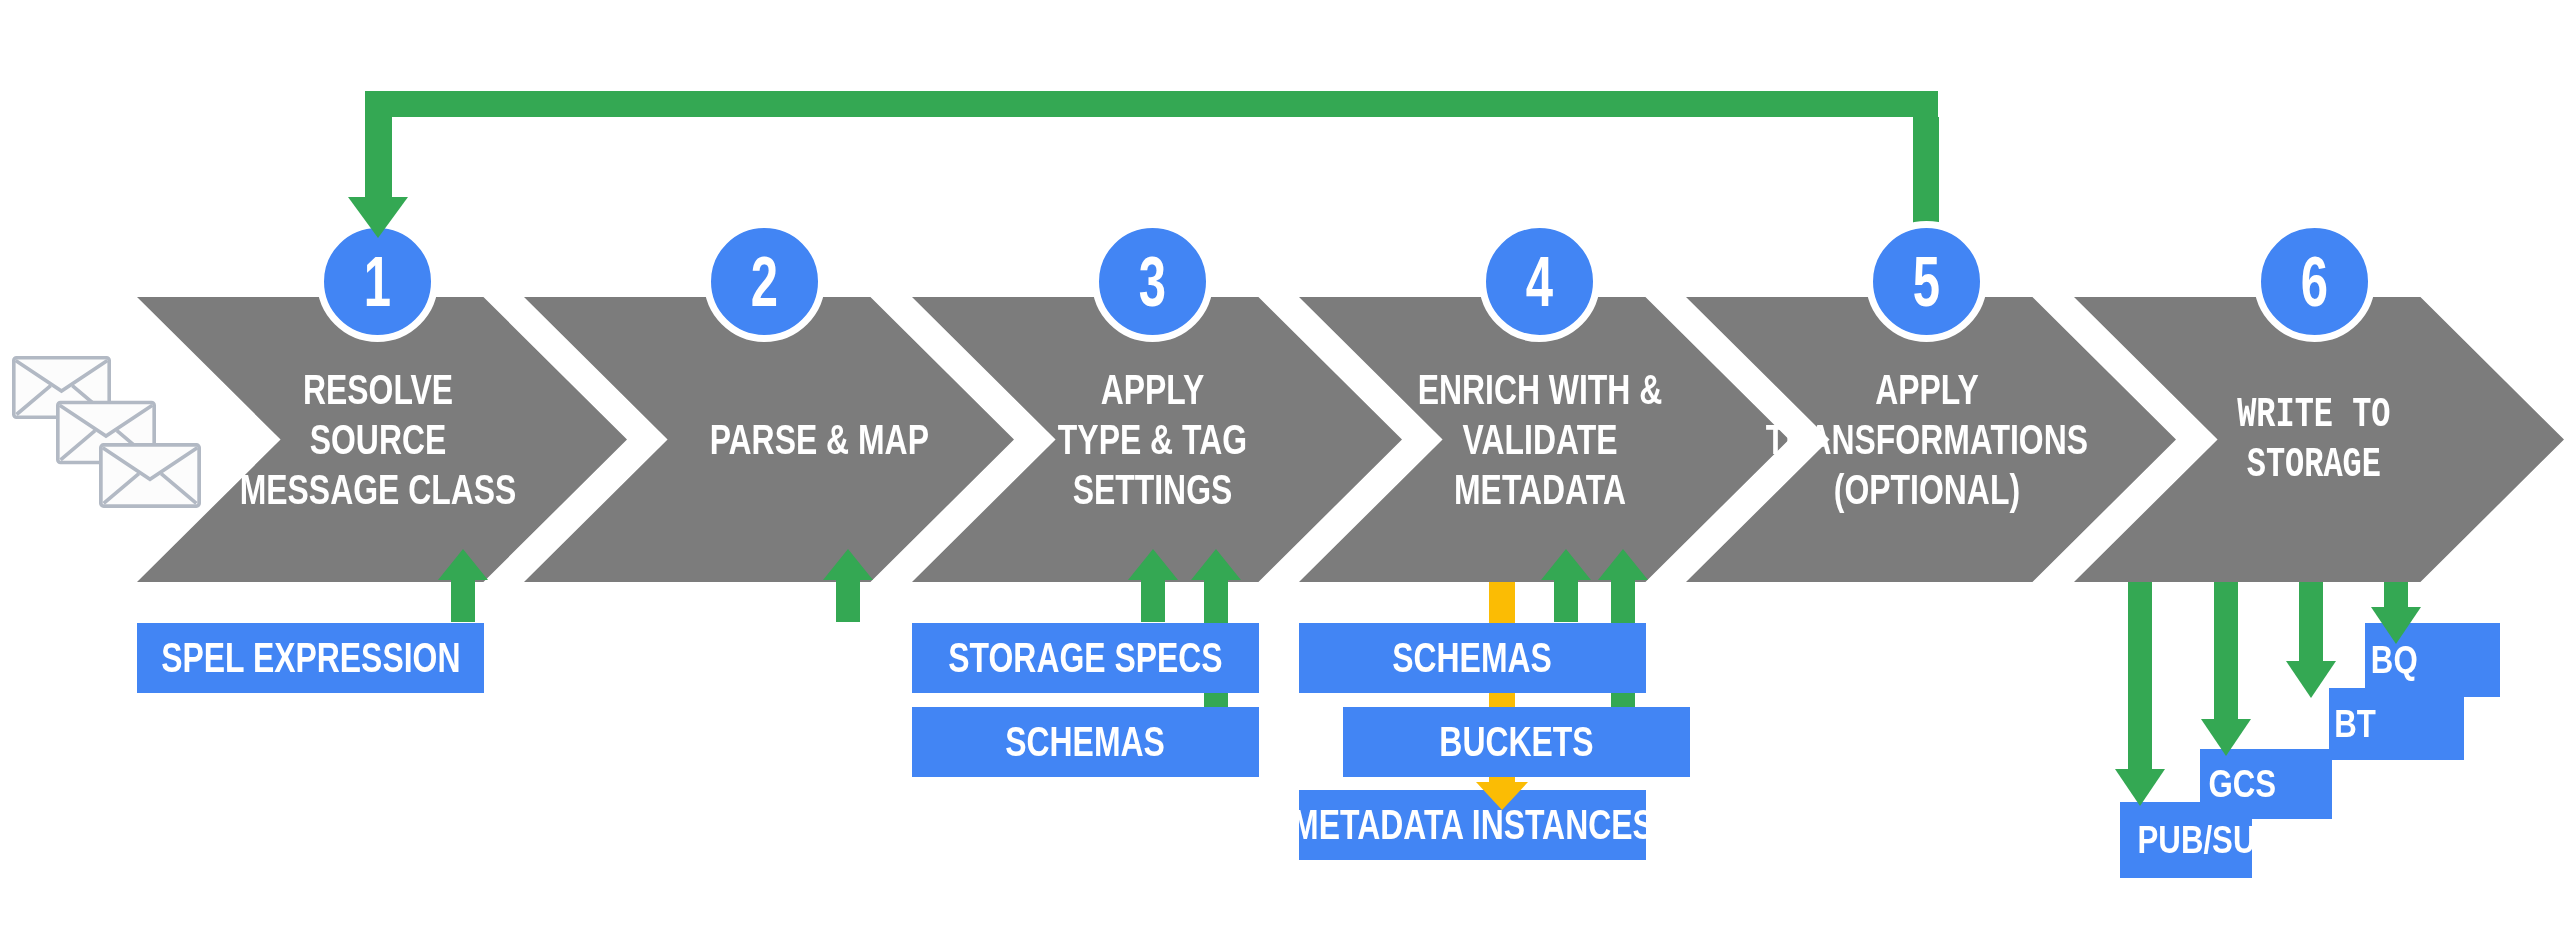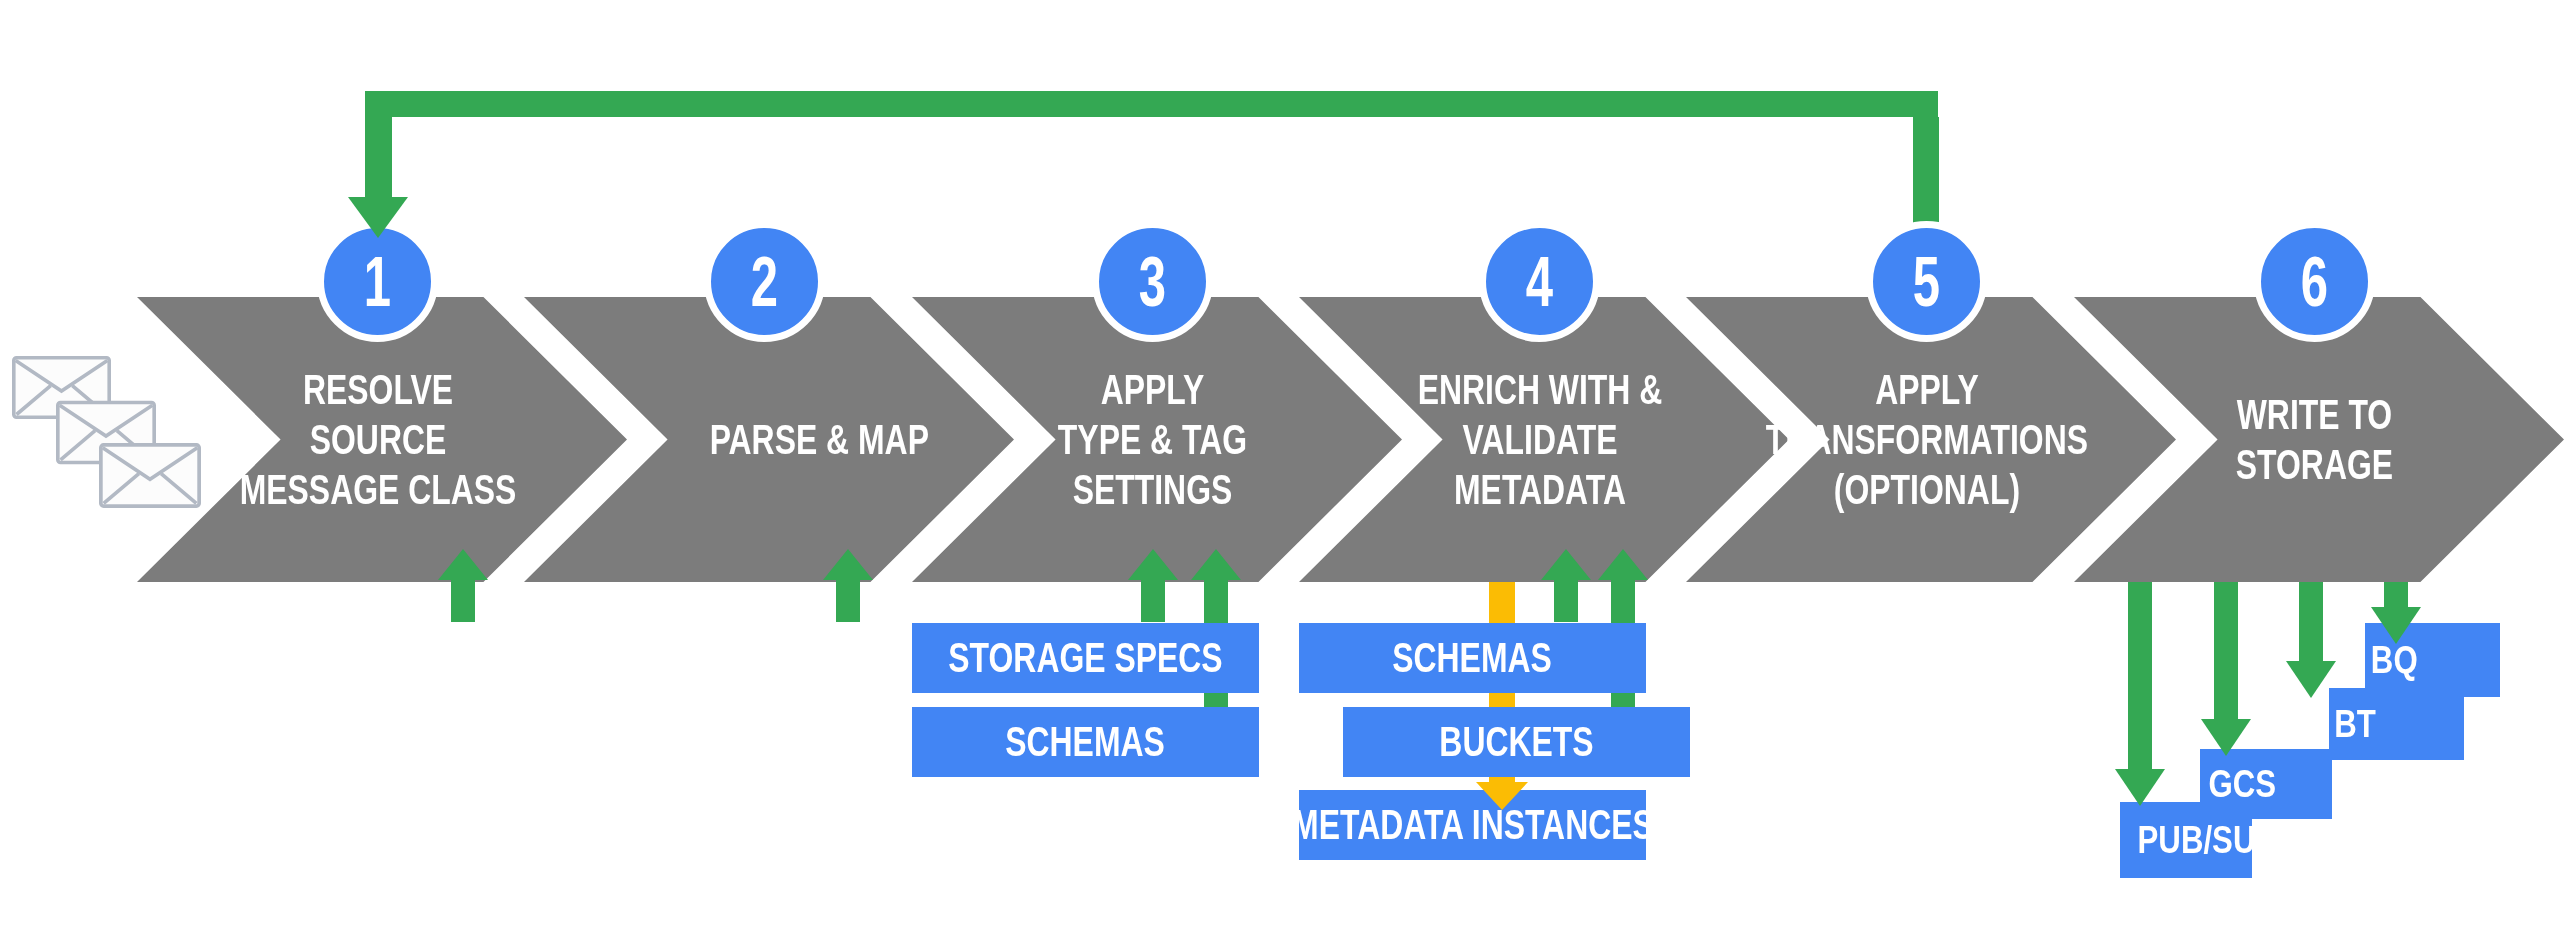--- a/index.html
+++ b/index.html
@@ -109,21 +109,21 @@
   <div class="chevlabel" style="left:1341px;">
       <span>ENRICH WITH &amp;
 VALIDATE
 METADATA</span>
     </div>
   <div class="chevlabel" style="left:1728px;">
       <span>APPLY
 TRANSFORMATIONS
 (OPTIONAL)</span>
     </div>
-  <div class="chevlabel" style="left:2115px;">
+  <div class="chevlabel" style="left:2115px;font-family:Liberation Mono, monospace;">
       <span>WRITE TO
 STORAGE</span>
     </div>
 
   <div class="badge" style="left:317px;">
       <span>1</span>
     </div>
   <div class="badge" style="left:704px;">
       <span>2</span>
     </div>
@@ -163,20 +163,23 @@
   <div>
     <div class="head-up" style="left:1598px;top:549px;"></div>
     <div class="shaft green" style="left:1611px;top:578px;width:24px;height:129px;"></div>
   </div>
 
   <div>
     <div class="shaft yellow" style="left:1489px;top:582px;width:26px;height:200px;"></div>
     <div class="head-down-y" style="left:1476px;top:782px;"></div>
   </div>
 
+  <div class="bluebox" style="left:137px;top:623px;">
+      <span>SPEL EXPRESSION</span>
+    </div>
   <div class="bluebox" style="left:912px;top:623px;justify-content:center;">
       <span>STORAGE SPECS</span>
     </div>
   <div class="bluebox" style="left:912px;top:707px;">
       <span>SCHEMAS</span>
     </div>
   <div class="bluebox" style="left:1299px;top:623px;">
       <span>SCHEMAS</span>
     </div>
   <div class="bluebox" style="left:1343px;top:707px;">

